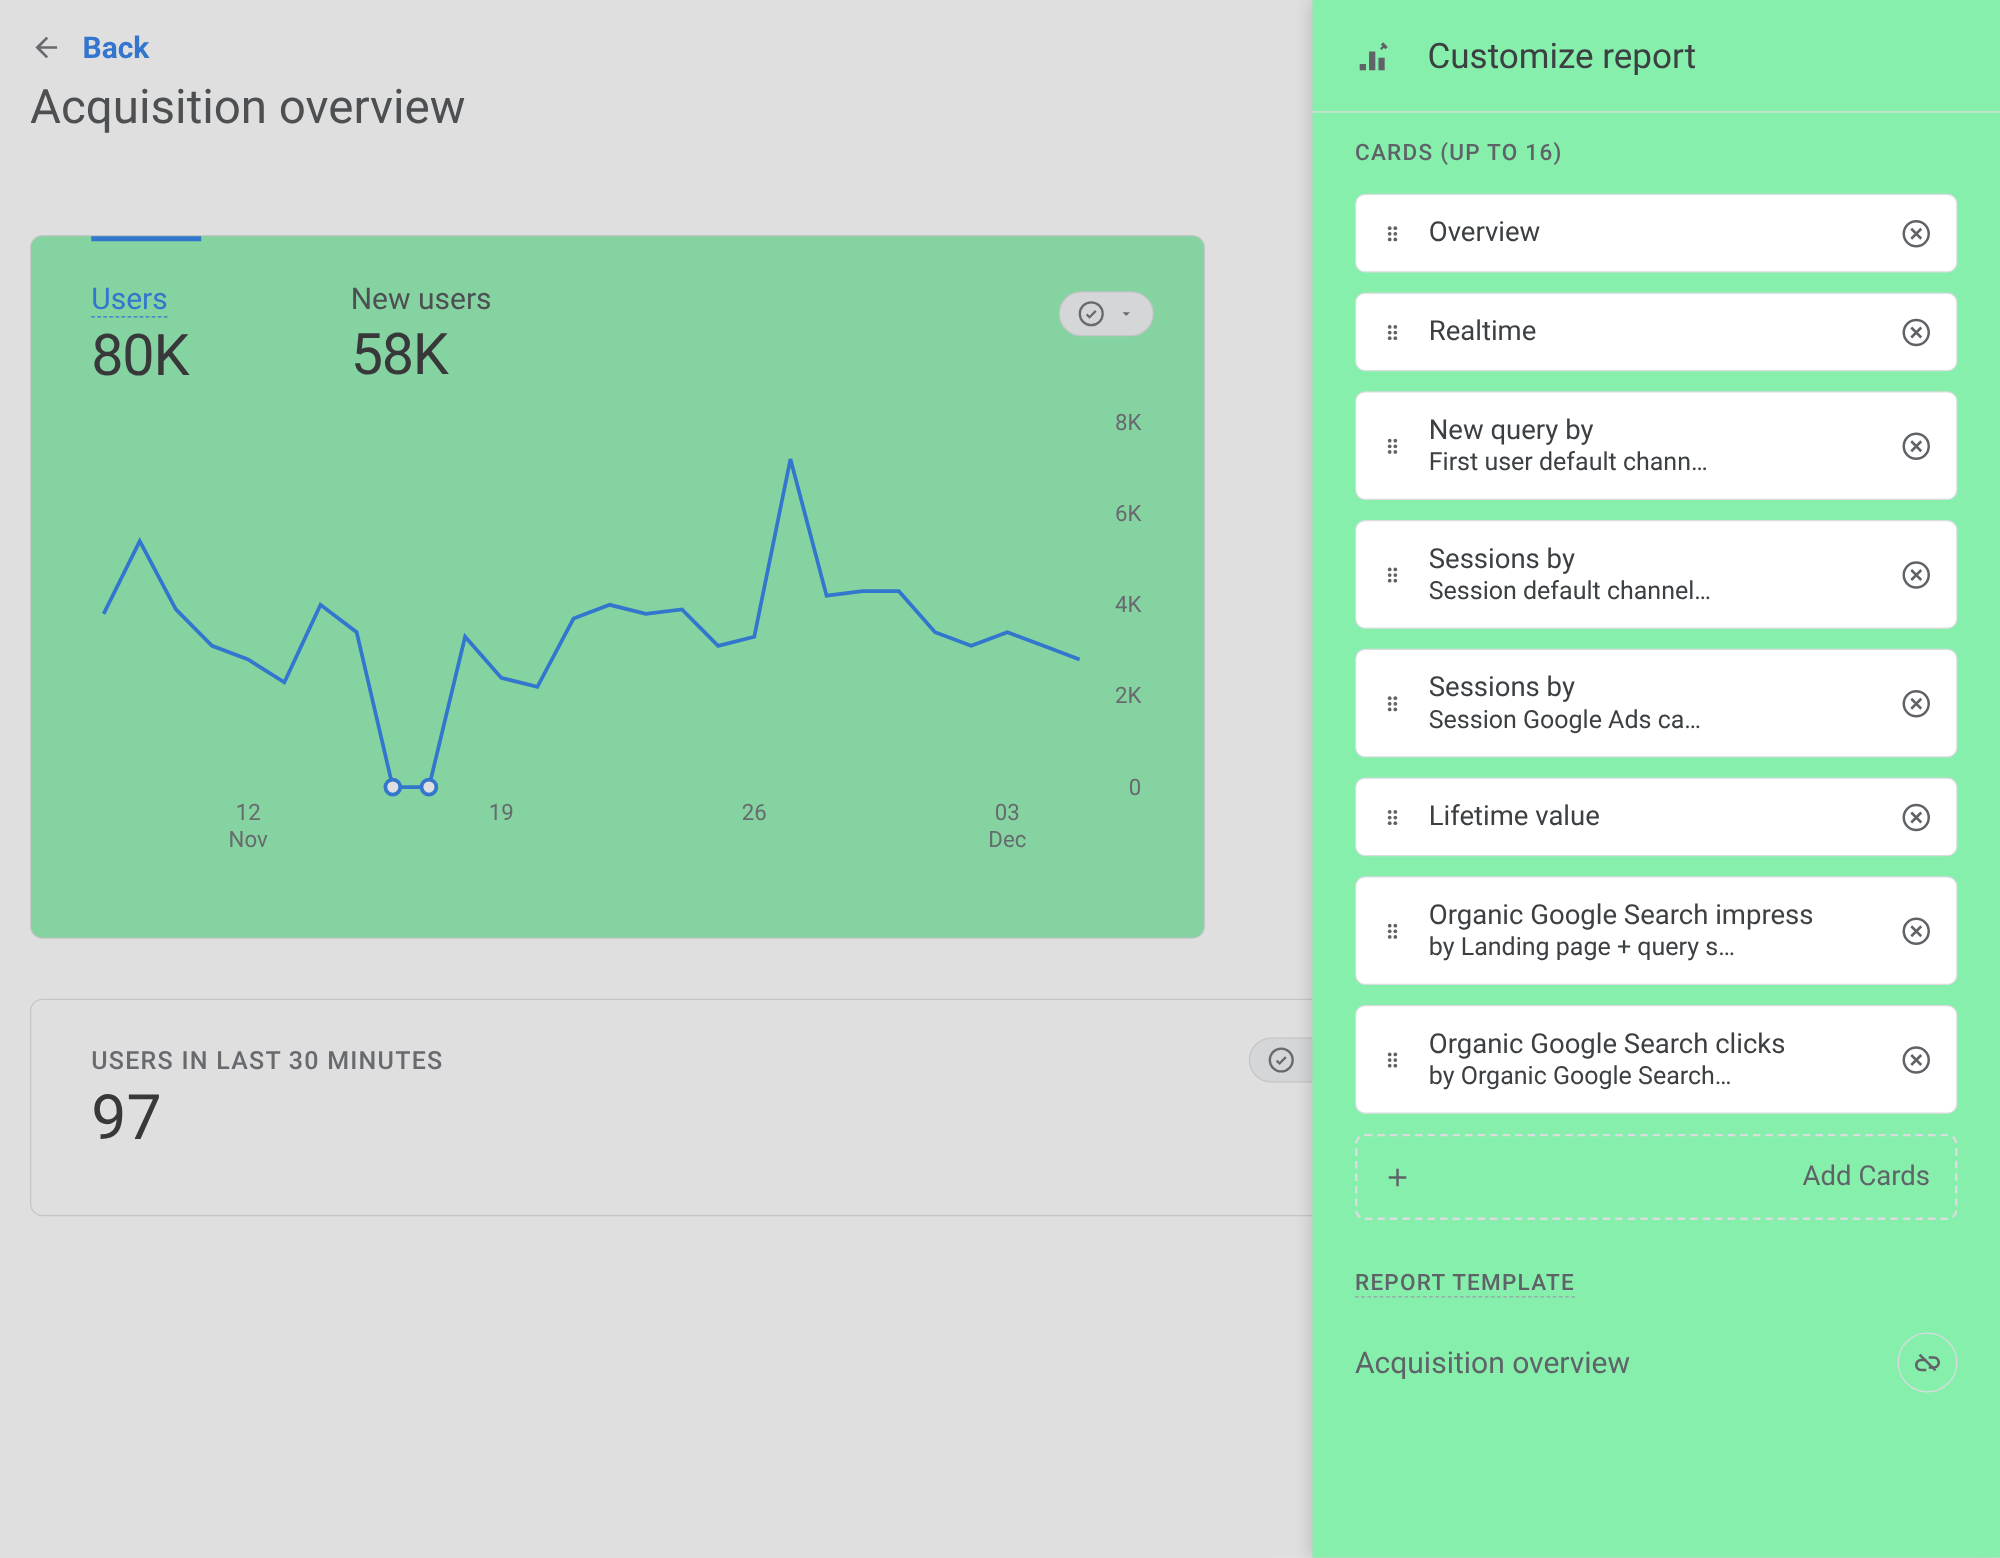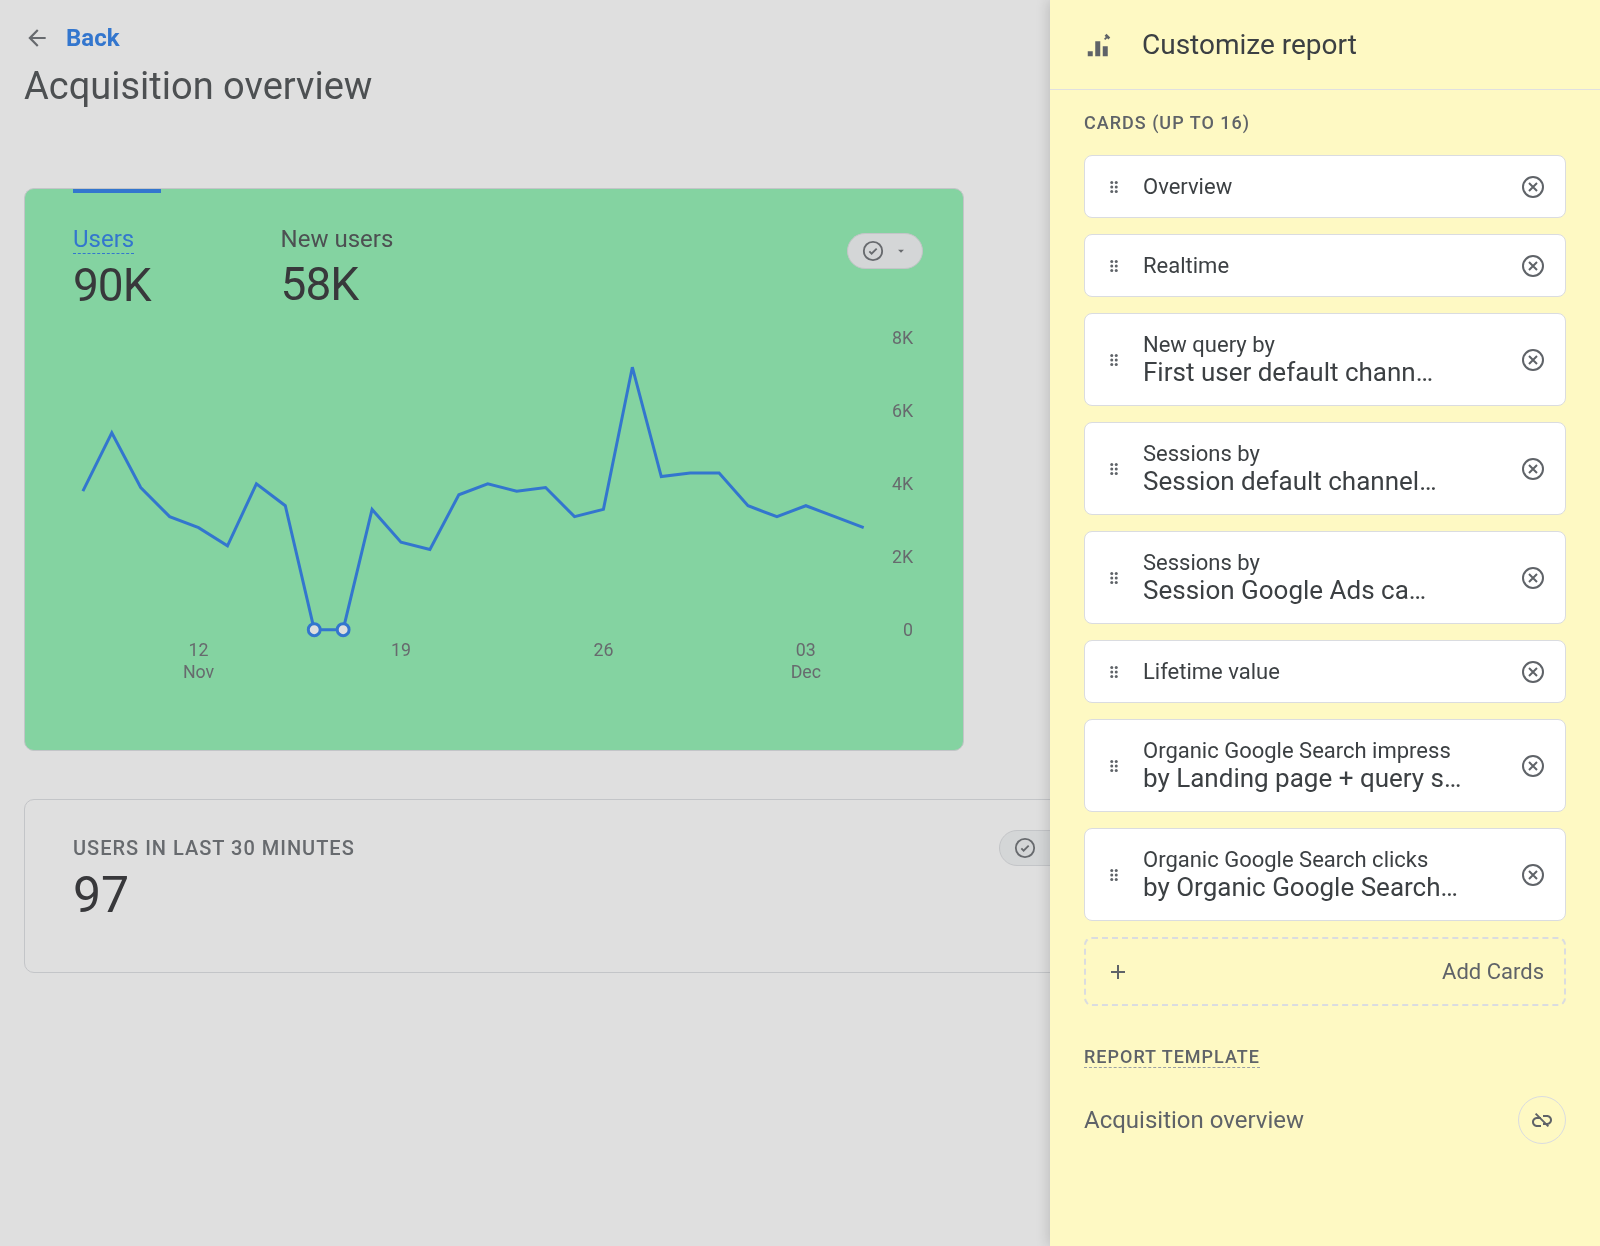--- a/index.html
+++ b/index.html
@@ -34,31 +34,31 @@
 .line-path { fill: none; stroke: #1a73e8; stroke-width: 3; }
 .zero-marker { fill: #fff; stroke: #1a73e8; stroke-width: 3; }
 
 .card2 { background: #fff; border: 1px solid #dadce0; border-radius: 10px; margin-top: 48px; width: 1092px; padding: 36px 48px 48px 48px; position: relative; }
 .c2-title { font-size: 20px; letter-spacing: 1px; color: #5f6368; font-weight: 500; margin-bottom: 6px; }
 .c2-val { font-size: 50px; color: #202124; }
 
 .fab { position: absolute; right: 24px; bottom: 90px; width: 60px; height: 60px; border-radius: 30px; background: #fff; border: 1px solid #dadce0; box-shadow: 0 2px 6px rgba(0,0,0,0.15); display: flex; align-items: center; justify-content: center; z-index: 4; }
 
 
-.panel { position: absolute; top: 0; right: 0; bottom: 0; width: 550px; background: #fef9c3; box-shadow: -2px 0 12px rgba(0,0,0,0.15); z-index: 10; display: flex; flex-direction: column; }
+.panel { position: absolute; top: 0; right: 0; bottom: 0; width: 550px; background: #86efac; box-shadow: -2px 0 12px rgba(0,0,0,0.15); z-index: 10; display: flex; flex-direction: column; }
 .panel-hd { display: flex; align-items: center; gap: 28px; padding: 28px 34px; border-bottom: 1px solid #e0e0e0; }
 .panel-hd-title { font-size: 28px; color: #3c4043; }
 .panel-body { flex: 1; overflow: auto; padding: 22px 34px; }
 .sect-label { font-size: 18px; letter-spacing: 1px; color: #5f6368; font-weight: 500; margin-bottom: 22px; }
 
 .card-item { border: 1px solid #dadce0; border-radius: 8px; padding: 18px 20px; margin-bottom: 16px; display: flex; align-items: center; gap: 20px; background: #fff; }
 .drag-handle { color: #5f6368; flex-shrink: 0; cursor: grab; }
 .card-item-text { flex: 1; min-width: 0; }
 .card-item-l1 { font-size: 22px; color: #3c4043; white-space: nowrap; overflow: hidden; text-overflow: ellipsis; }
-.card-item-l2 { font-size: 26px; color: #3c4043; white-space: nowrap; overflow: hidden; text-overflow: ellipsis; }
+.card-item-l2 { font-size: 20px; color: #3c4043; white-space: nowrap; overflow: hidden; text-overflow: ellipsis; }
 .remove-btn { color: #5f6368; flex-shrink: 0; cursor: pointer; }
 
 .add-cards { border: 2px dashed #dadce0; border-radius: 8px; padding: 20px; display: flex; align-items: center; gap: 18px; color: #5f6368; font-size: 22px; cursor: pointer; margin-bottom: 40px; justify-content: space-between; }
 
 .tmpl-label { font-size: 18px; letter-spacing: 1px; color: #5f6368; font-weight: 500; border-bottom: 1px dashed #9aa0a6; display: inline-block; margin-bottom: 28px; }
 .tmpl-row { display: flex; align-items: center; justify-content: space-between; }
 .tmpl-name { font-size: 24px; color: #5f6368; }
 .unlink-btn { width: 48px; height: 48px; border-radius: 24px; border: 1px solid #dadce0; display: flex; align-items: center; justify-content: center; color: #5f6368; cursor: pointer; }
 
 svg { display: block; }
@@ -96,21 +96,21 @@
       <span class="caret">
         <svg width="14" height="14" viewBox="0 0 24 24">
             <path fill="#5f6368" d="M7 10l5 5 5-5z"></path>
           </svg>
       </span>
     </div>
 
     <div class="metrics-row">
       <div>
         <div class="metric-label active">Users</div>
-        <div class="metric-value">90K</div>
+        <div class="metric-value">80K</div>
       </div>
       <div>
         <div class="metric-label">New users</div>
         <div class="metric-value">58K</div>
       </div>
     </div>
 
     <div class="chart-zone">
       <svg class="chart-svg" id="chartsvg" viewBox="0 0 860 360" preserveAspectRatio="none">
           <text x="850" y="16" class="y-tick">8K</text>

